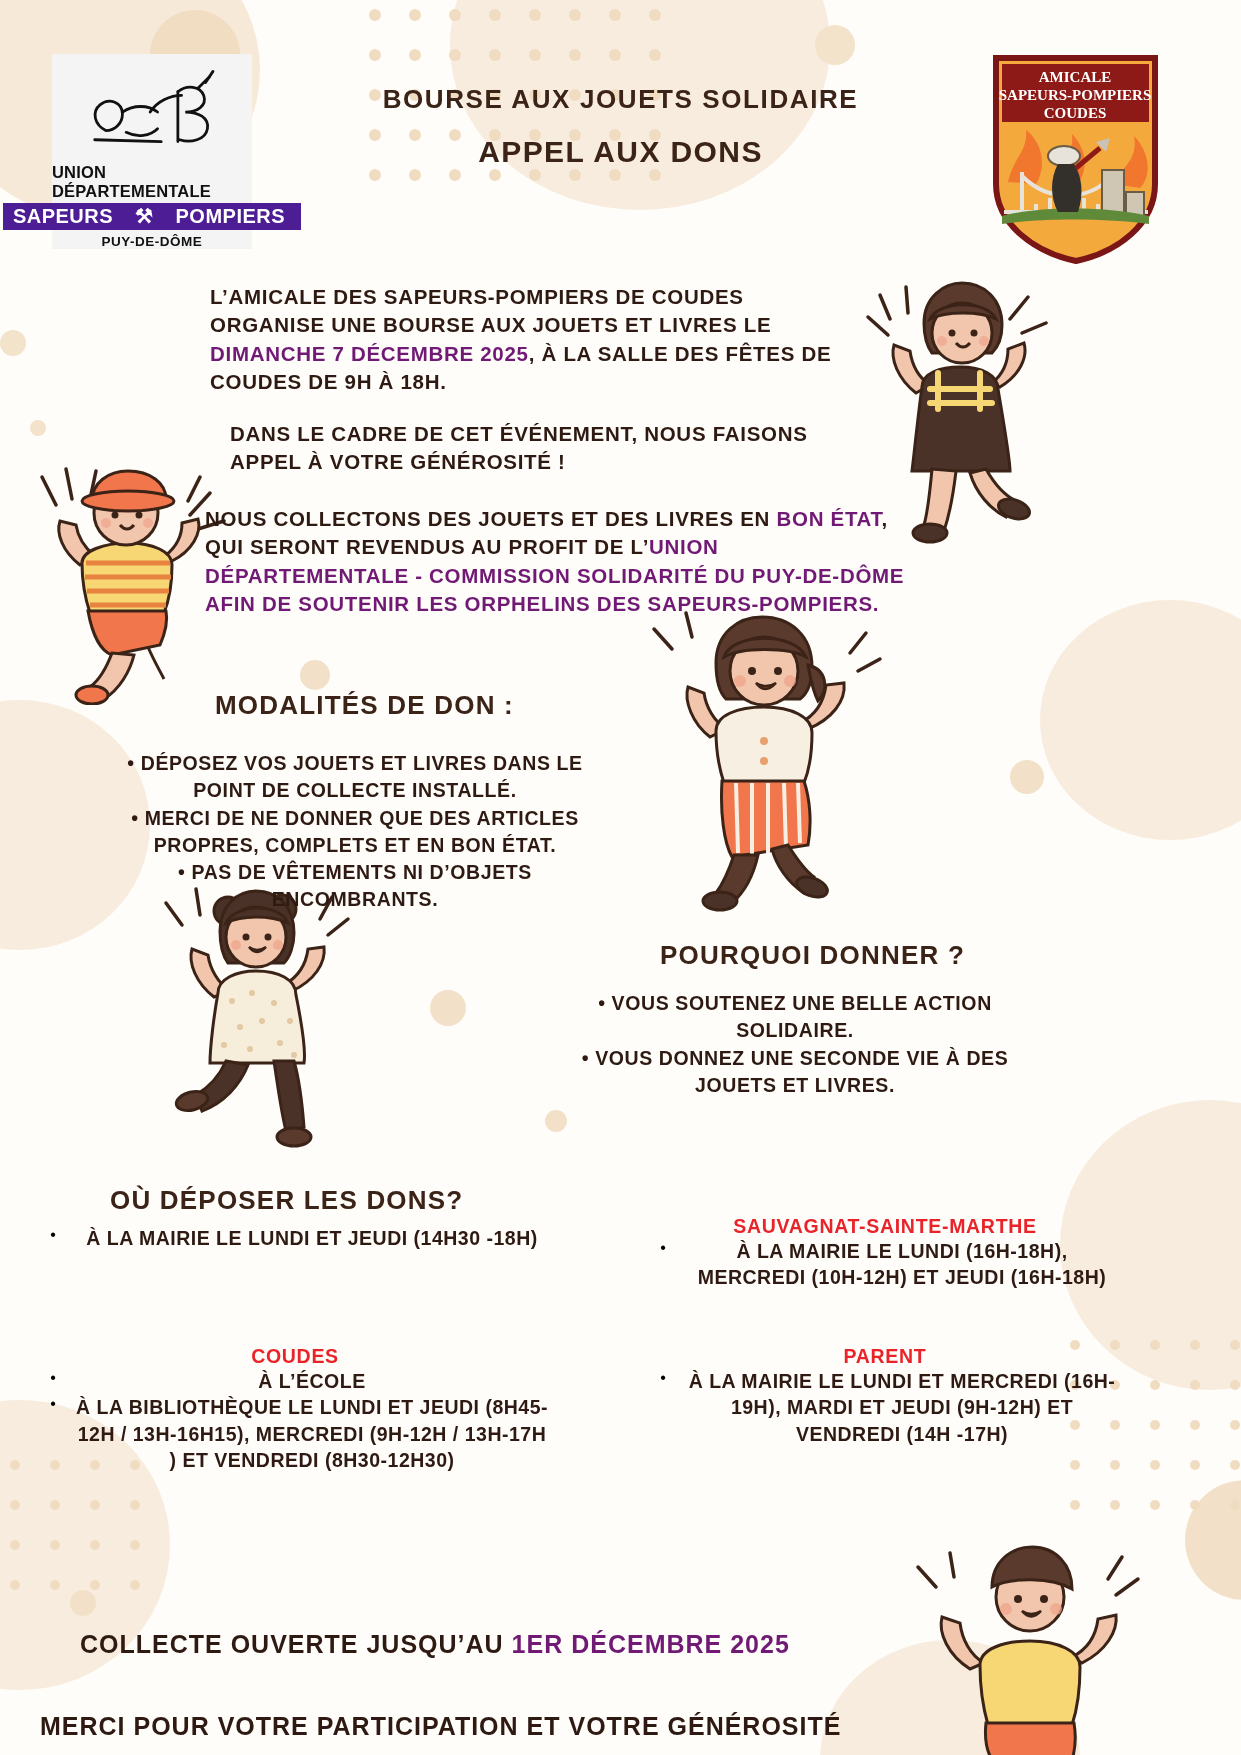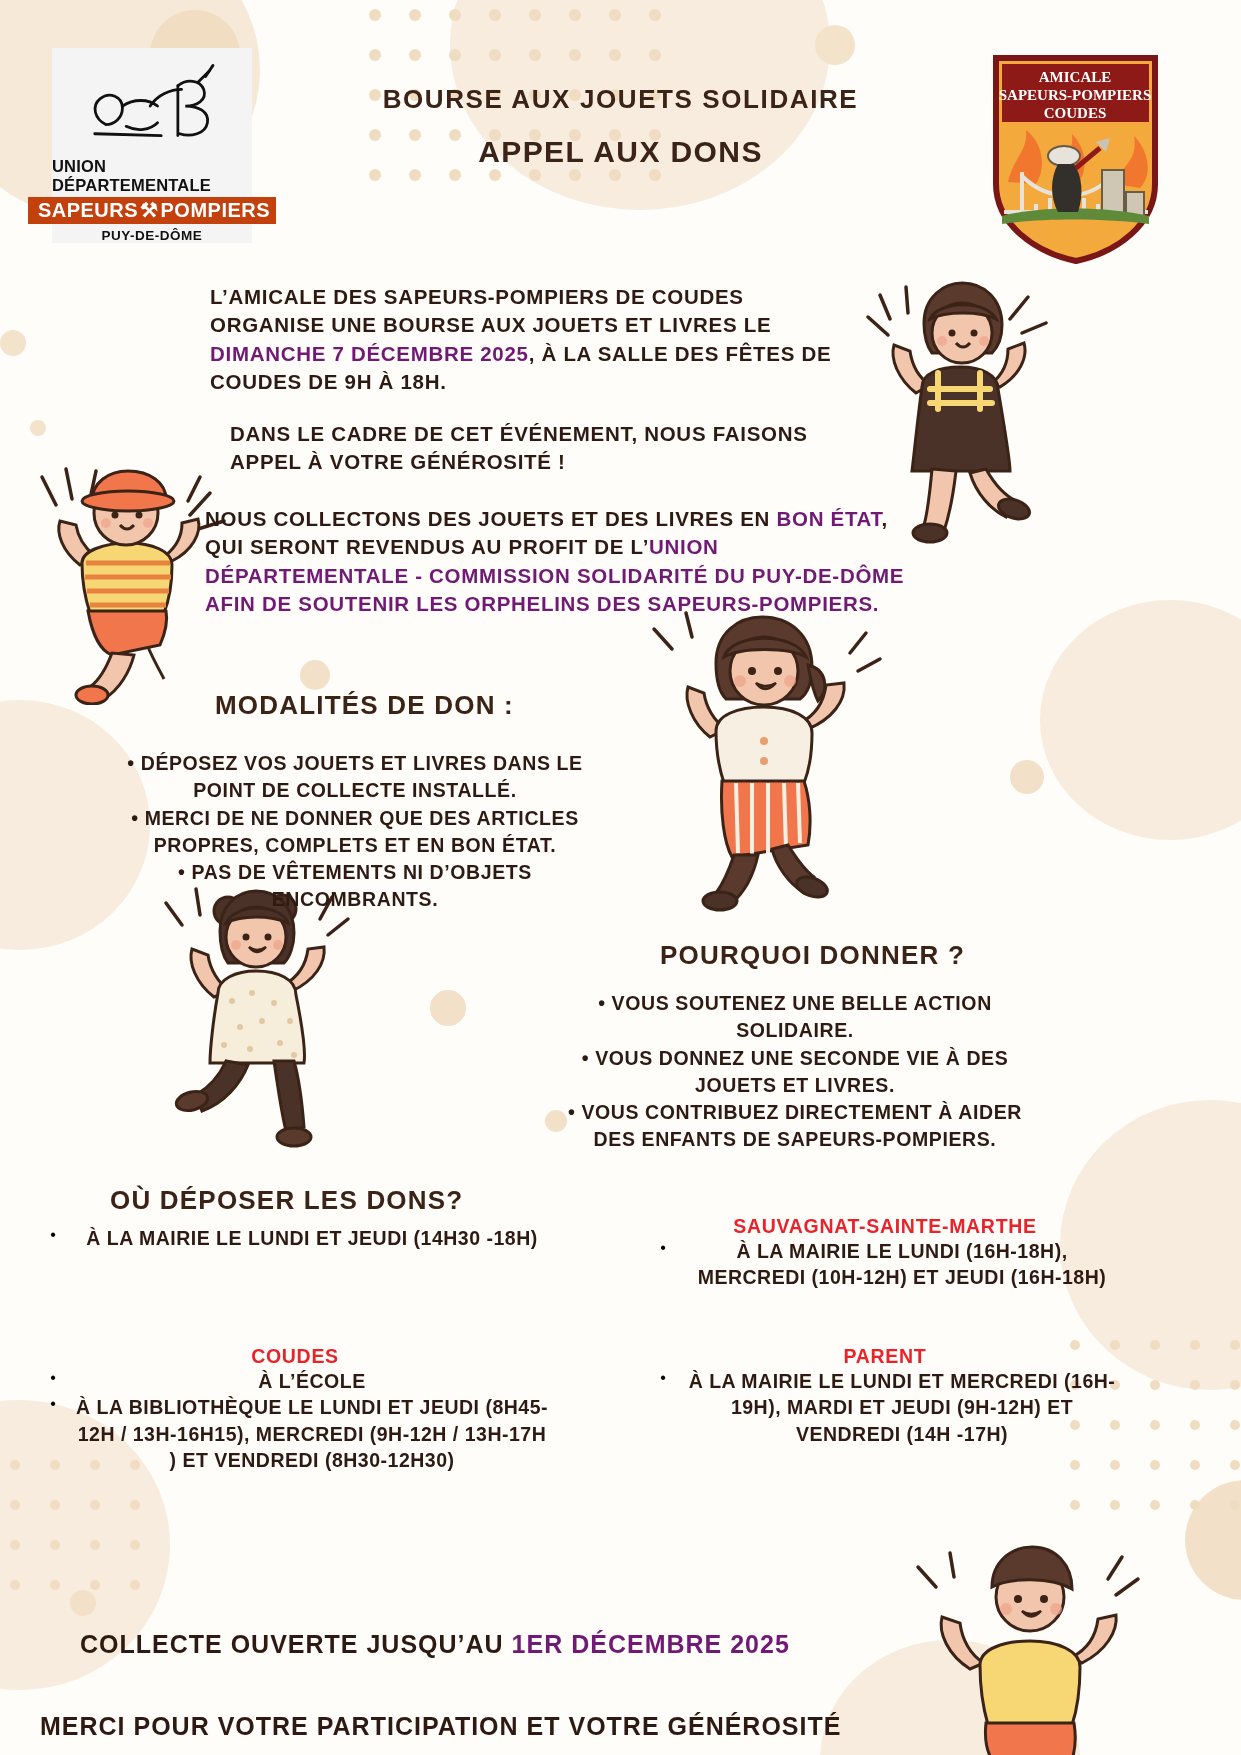--- a/index.html
+++ b/index.html
@@ -15,33 +15,33 @@
 
   
   .blob { position: absolute; border-radius: 50%; z-index: 0; }
   .dots { position: absolute; z-index: 0; }
 
   
   .page { position: relative; z-index: 2; width: 1241px; height: 1755px; }
 
   
   .logo-left {
-    position: absolute; left: 52px; top: 48px; width: 200px; height: 195px;
+    position: absolute; left: 52px; top: 54px; width: 200px; height: 195px;
     background: #f4f4f4; display: flex; flex-direction: column;
     align-items: center; justify-content: flex-start; padding-top: 10px;
   }
   .logo-left .drawing { width: 180px; height: 105px; }
   .logo-left .ud-line {
     font-size: 16.5px; font-weight: bold; letter-spacing: .2px; color: #111;
     margin-top: 2px;
   }
   .logo-left .sp-band {
-    background: #c2410c; color: #fff; font-weight: bold; font-size: 20px;
-    padding: 1px 6px 2px 10px; margin-top: 2px; letter-spacing: .5px;
-    display: flex; align-items: center; gap: 2px;
+    background: #4c1d95; color: #fff; font-weight: bold; font-size: 20px;
+    padding: 1px 16px 2px 10px; margin-top: 2px; letter-spacing: .5px;
+    display: flex; align-items: center; gap: 22px;
   }
   .logo-left .pdd { font-size: 13.5px; font-weight: bold; color: #111; margin-top: 4px; letter-spacing: .5px;}
 
   .crest {
     position: absolute; right: 78px; top: 52px; width: 175px; height: 215px;
   }
 
   h1.title {
     position: absolute; left: 0; right: 0; top: 84px;
     text-align: center; margin: 0;
@@ -491,21 +491,20 @@
   <div class="bullets b-modal">
     <div>• DÉPOSEZ VOS JOUETS ET LIVRES DANS LE POINT DE COLLECTE INSTALLÉ.</div>
     <div>• MERCI DE NE DONNER QUE DES ARTICLES PROPRES, COMPLETS ET EN BON ÉTAT.</div>
     <div>• PAS DE VÊTEMENTS NI D’OBJETS ENCOMBRANTS.</div>
   </div>
 
   <div class="sec-head h-pourquoi">POURQUOI DONNER ?</div>
   <div class="bullets b-pourquoi">
     <div>• VOUS SOUTENEZ UNE BELLE ACTION SOLIDAIRE.</div>
     <div>• VOUS DONNEZ UNE SECONDE VIE À DES JOUETS ET LIVRES.</div>
-    <div>• VOUS CONTRIBUEZ DIRECTEMENT À AIDER DES ENFANTS DE SAPEURS-POMPIERS.</div>
   </div>
 
   <div class="sec-head h-ou">OÙ DÉPOSER LES DONS?</div>
 
   <div class="loc loc-montpeyroux">
     <div class="row">
       <div class="bullet">•</div>
       <div class="loc-body">À LA MAIRIE LE LUNDI ET JEUDI (14H30 -18H)</div>
     </div>
   </div>

